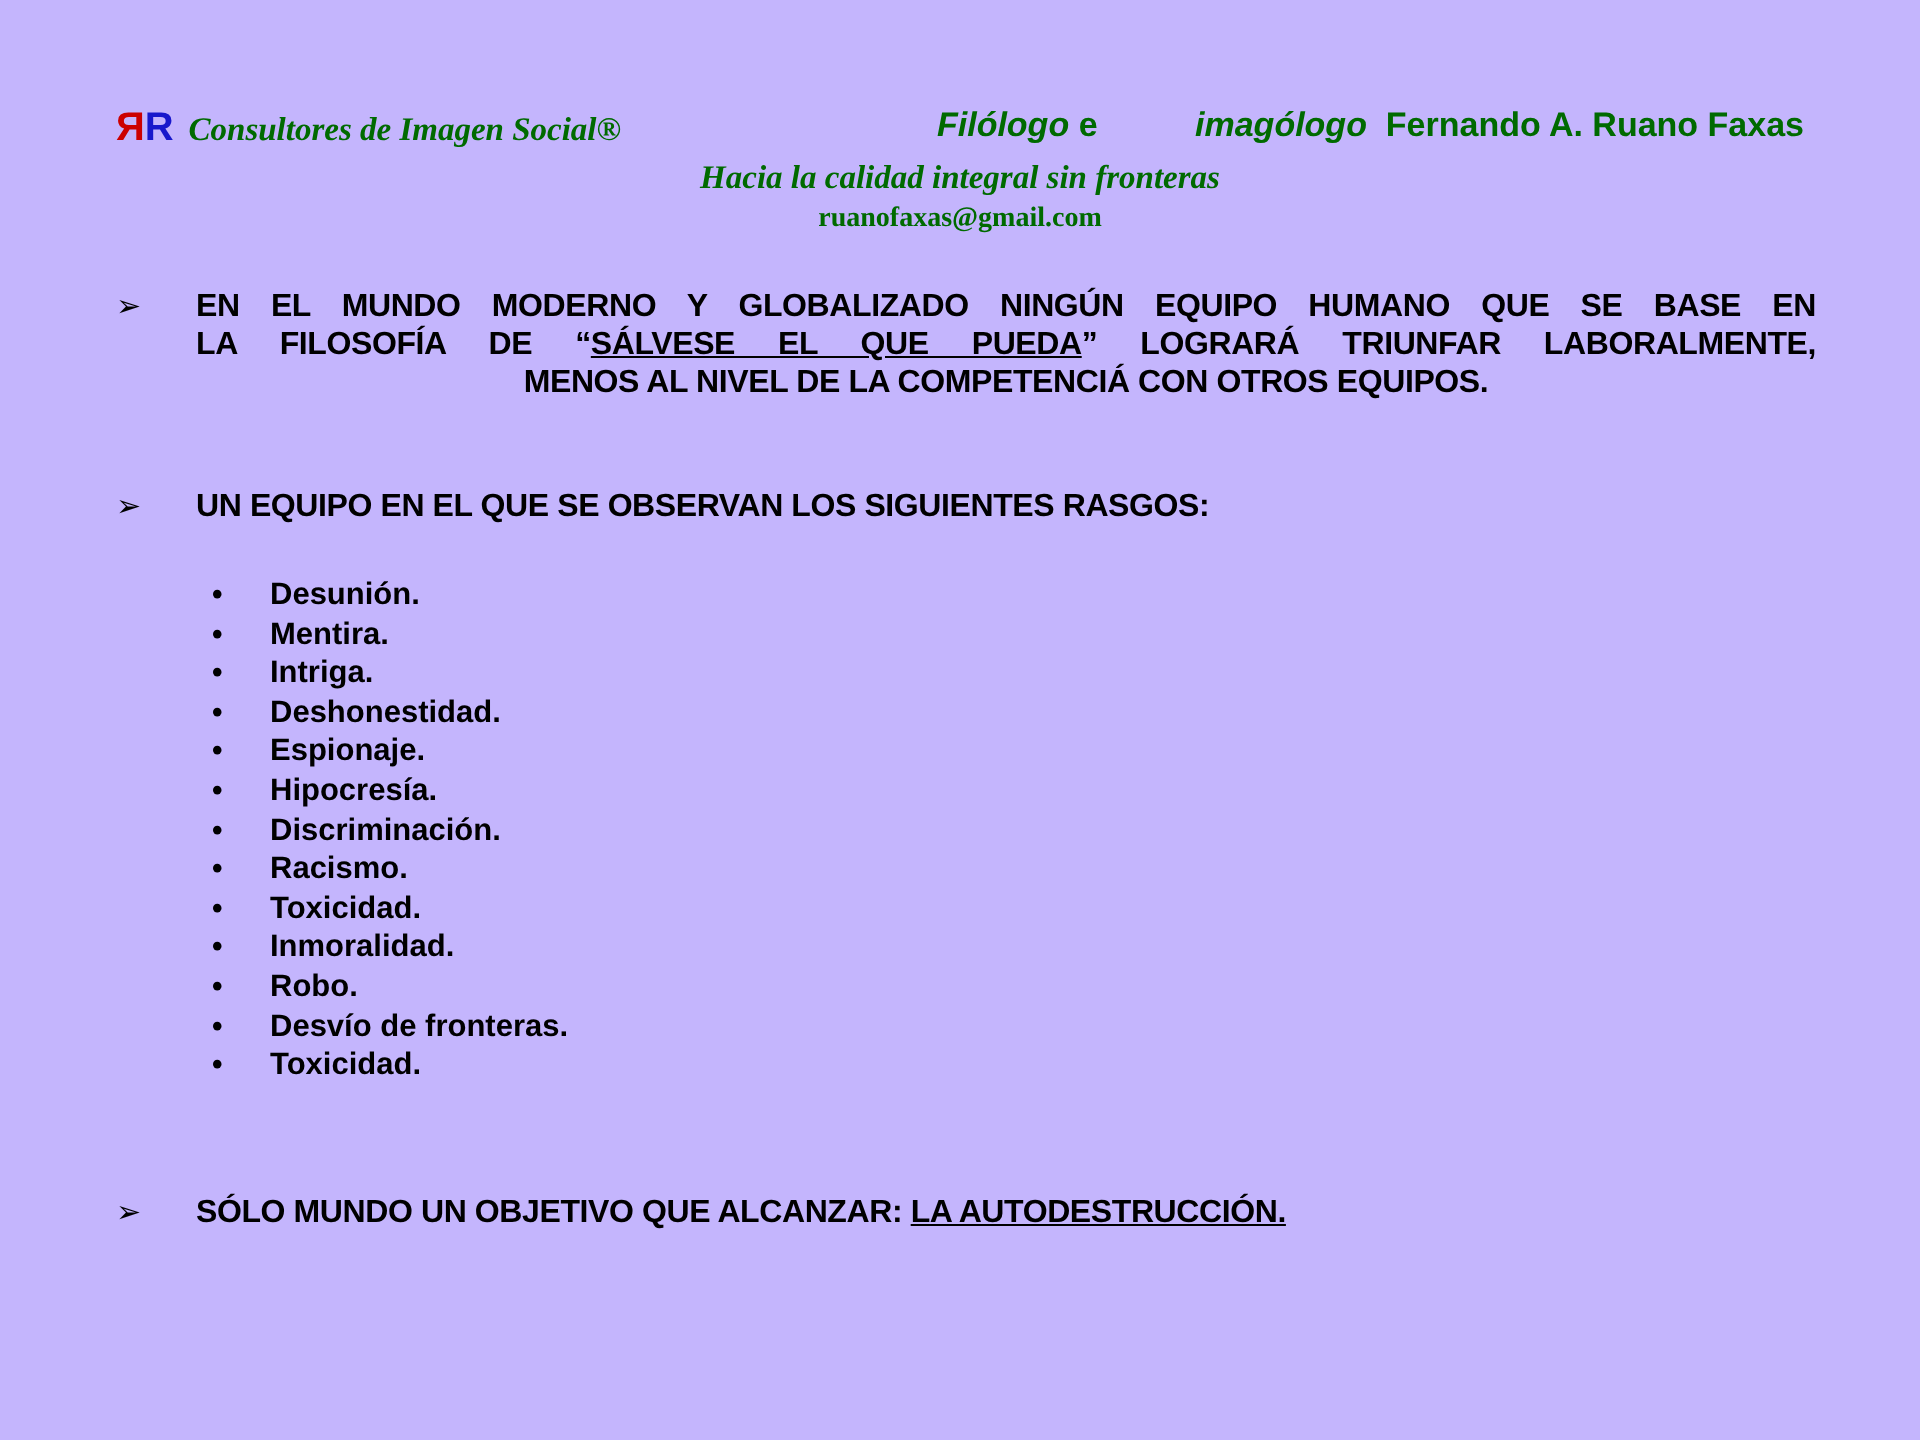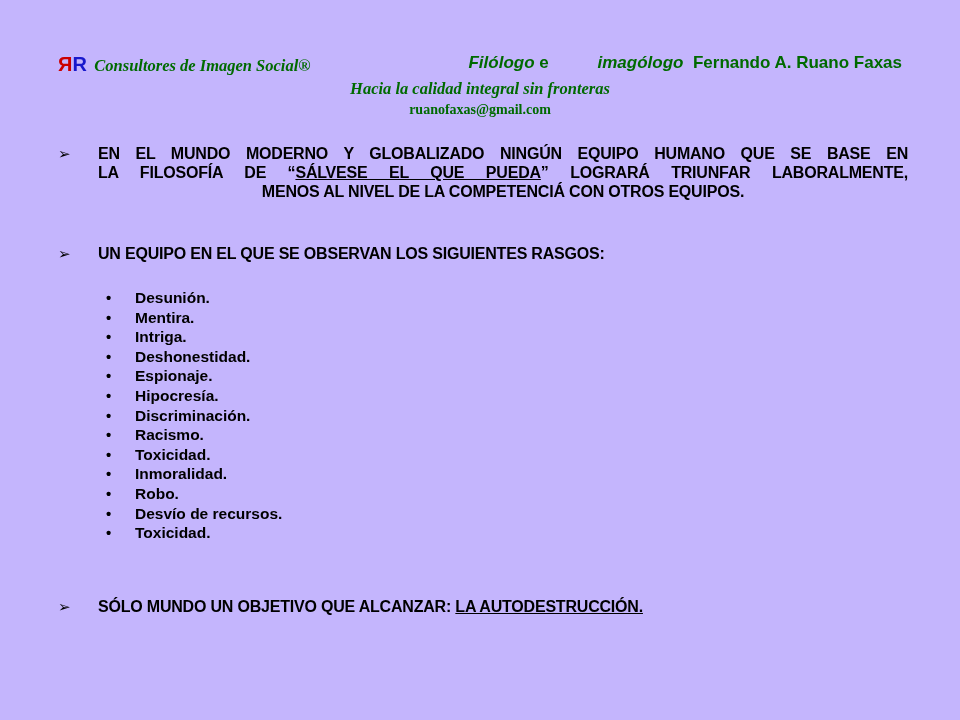--- a/index.html
+++ b/index.html
@@ -103,21 +103,21 @@
     <div class="trait-row"><span class="dot">•</span><span>Mentira.</span></div>
     <div class="trait-row"><span class="dot">•</span><span>Intriga.</span></div>
     <div class="trait-row"><span class="dot">•</span><span>Deshonestidad.</span></div>
     <div class="trait-row"><span class="dot">•</span><span>Espionaje.</span></div>
     <div class="trait-row"><span class="dot">•</span><span>Hipocresía.</span></div>
     <div class="trait-row"><span class="dot">•</span><span>Discriminación.</span></div>
     <div class="trait-row"><span class="dot">•</span><span>Racismo.</span></div>
     <div class="trait-row"><span class="dot">•</span><span>Toxicidad.</span></div>
     <div class="trait-row"><span class="dot">•</span><span>Inmoralidad.</span></div>
     <div class="trait-row"><span class="dot">•</span><span>Robo.</span></div>
-    <div class="trait-row"><span class="dot">•</span><span>Desvío de recursos.</span></div>
+    <div class="trait-row"><span class="dot">•</span><span>Desvío de fronteras.</span></div>
     <div class="trait-row"><span class="dot">•</span><span>Toxicidad.</span></div>
   </div>
 
   <div class="b-row b3">
     <span class="arrow">➢</span>
     <div class="b-text"><span>SÓLO MUNDO UN OBJETIVO QUE ALCANZAR: </span><span class="u">LA AUTODESTRUCCIÓN.</span></div>
   </div>
 
 </div>
 

